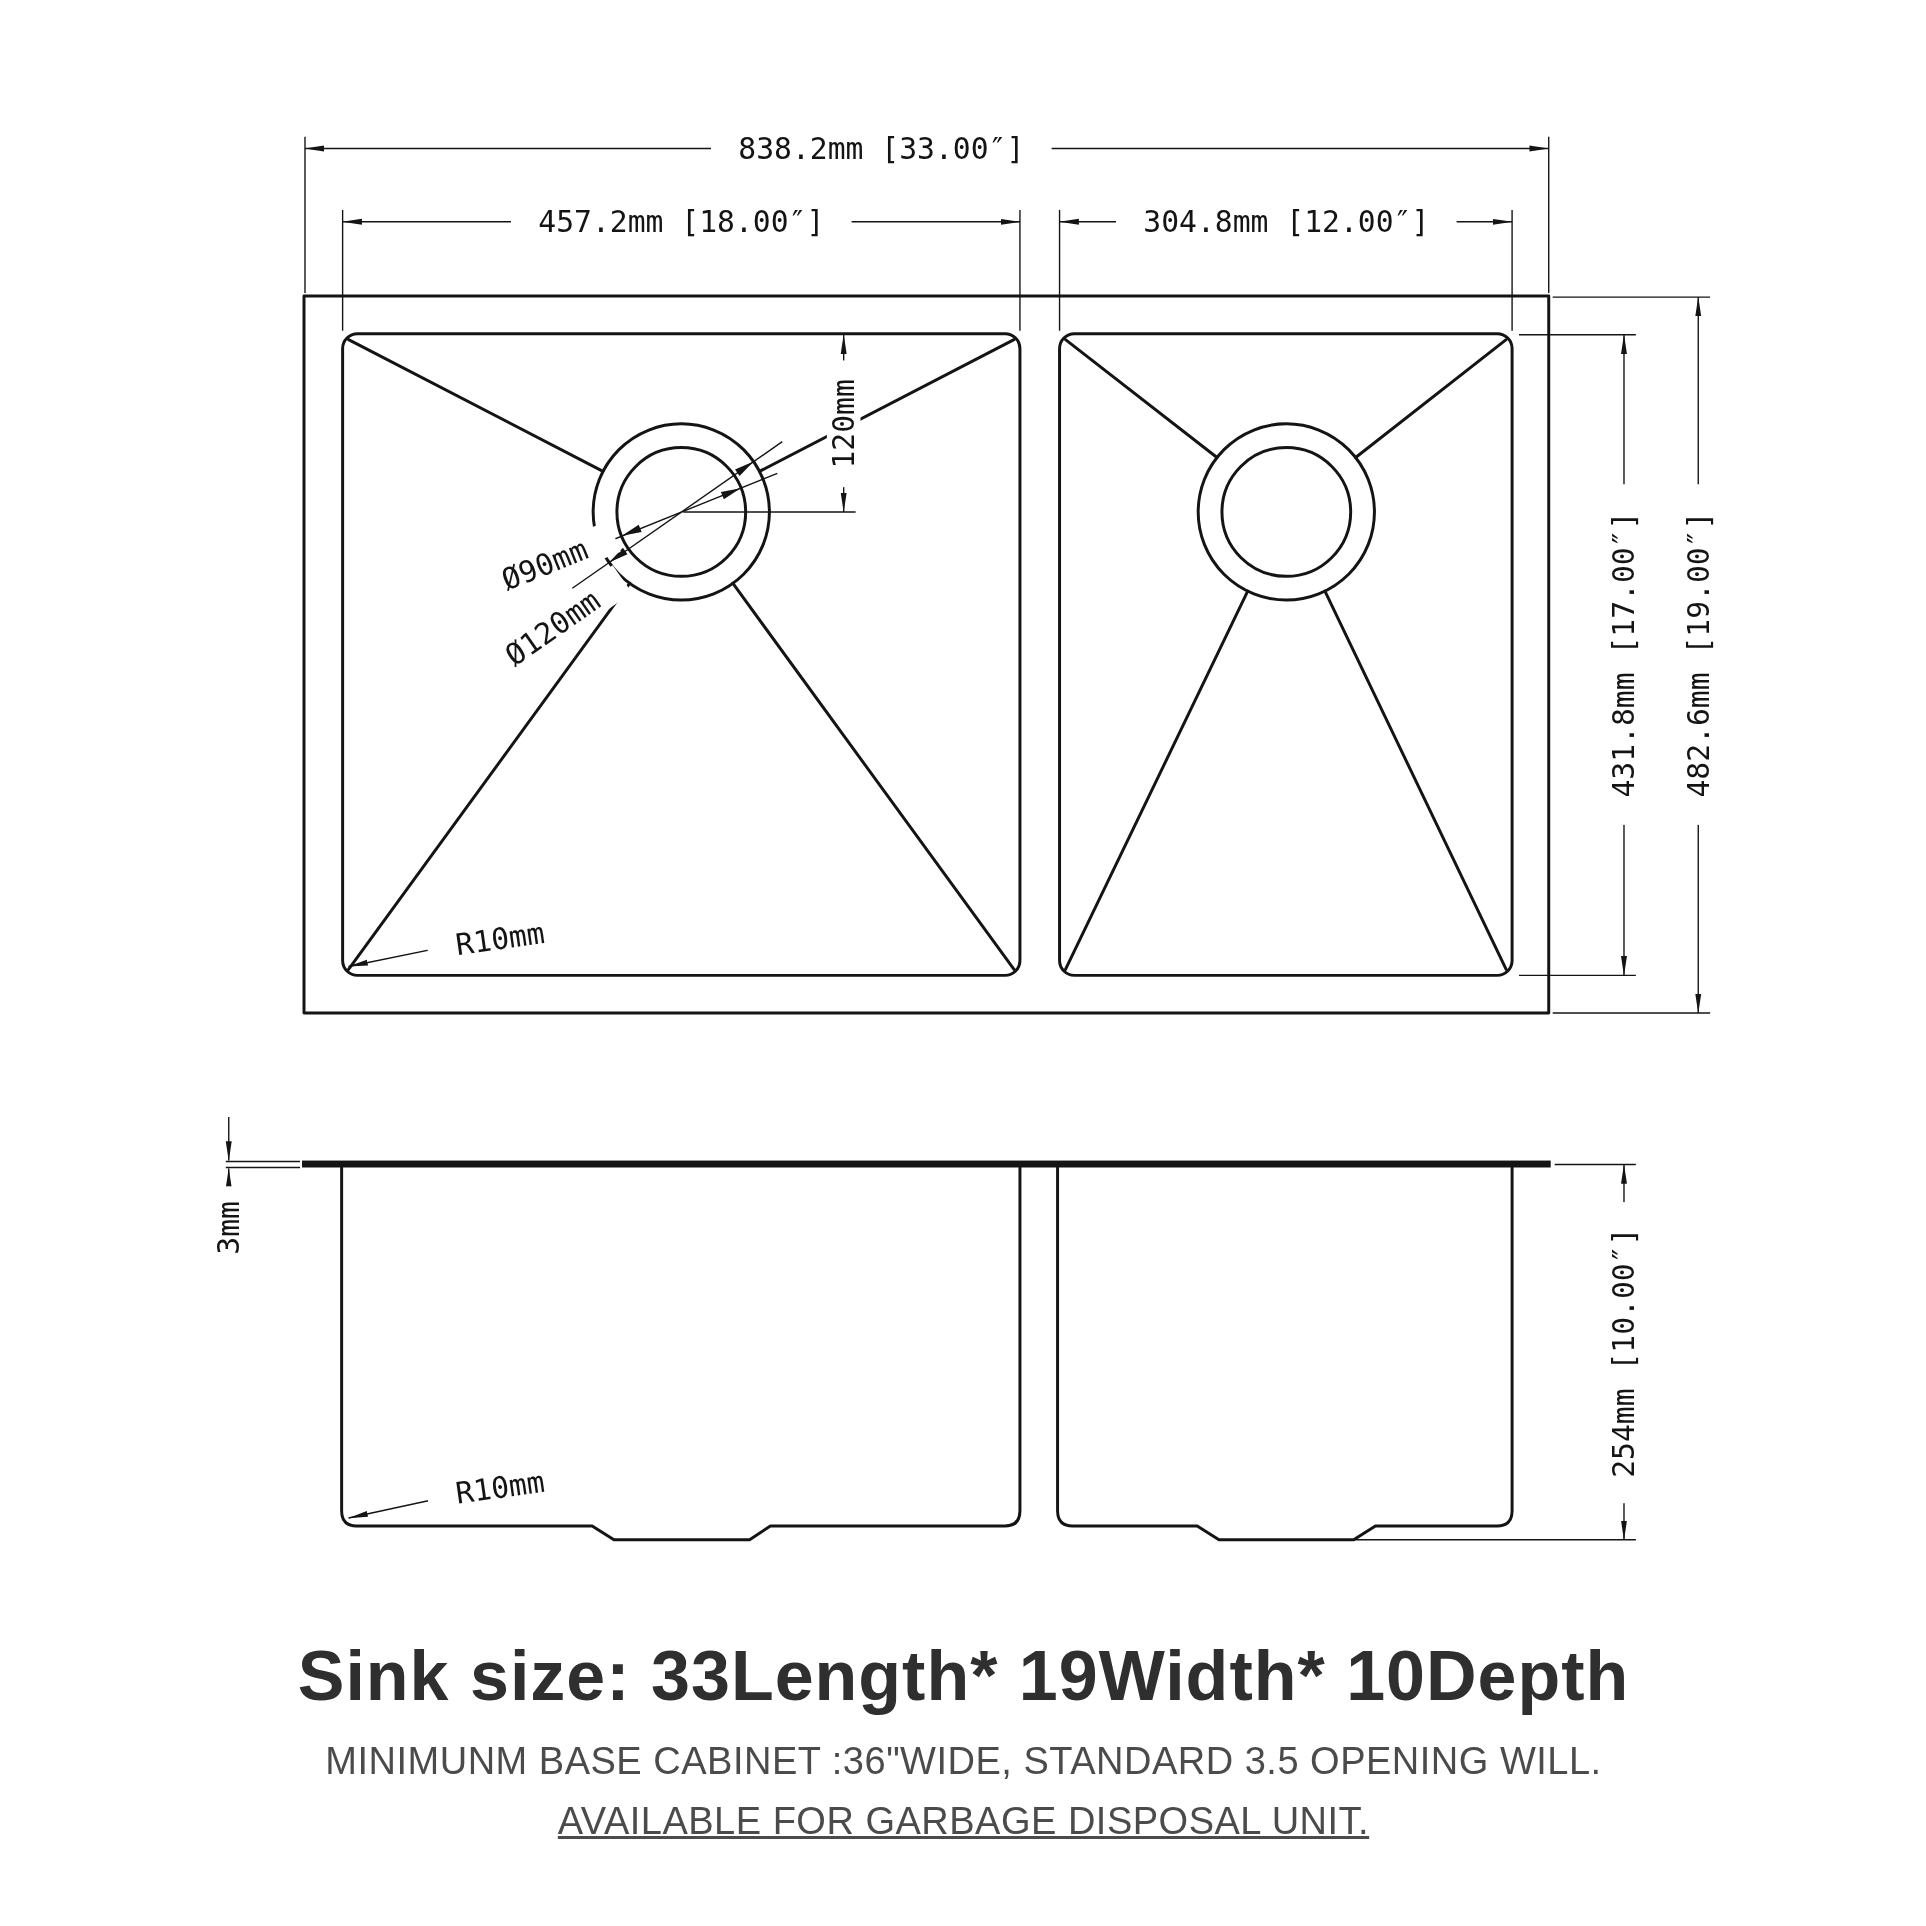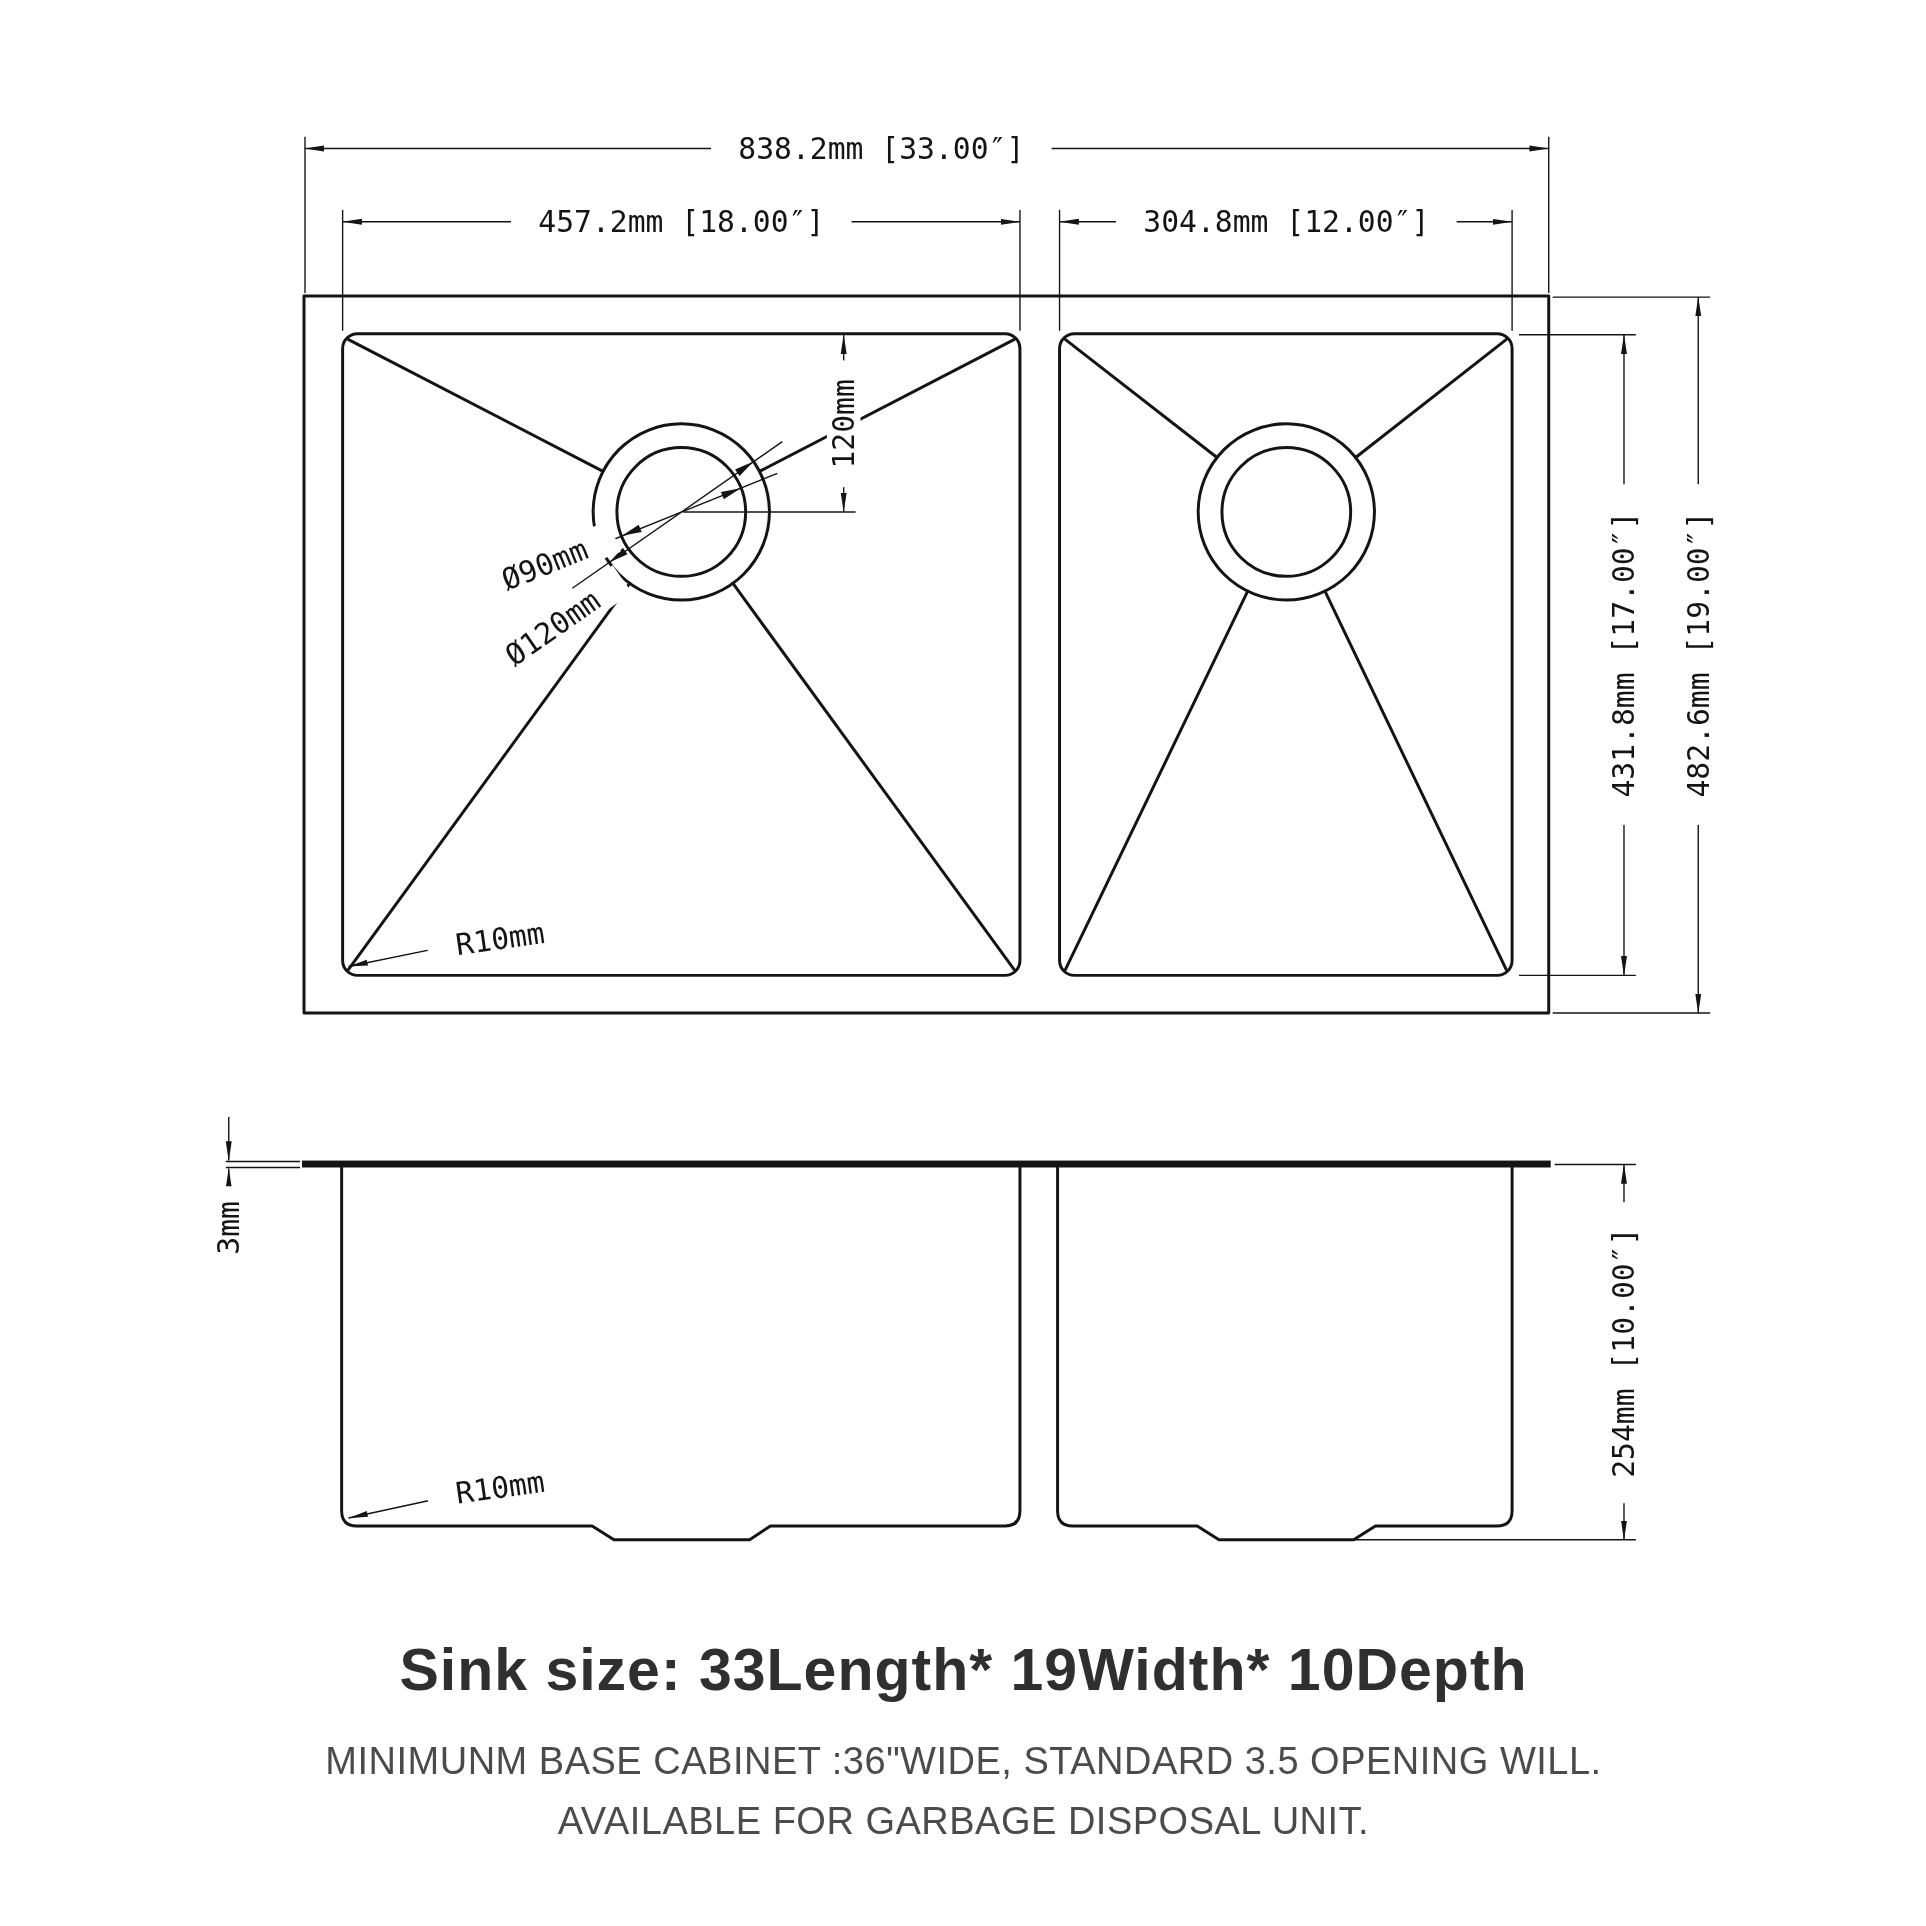--- a/index.html
+++ b/index.html
@@ -17,27 +17,27 @@
   .mask{fill:#ffffff;stroke:none;}
   .dimtext{
     font-family:"DejaVu Sans Mono", monospace;
     font-size:30px;
     fill:#141414;
     text-anchor:middle;
   }
   .caption{position:absolute;left:0;width:100%;text-align:center;}
   .caption-title{
     top:1636px;
-    font-size:59px;
+    font-size:70px;
     font-weight:bold;
     color:#2f2f2f;
     letter-spacing:1px;
   }
   .caption-note1{top:1740px;}
-  .caption-note2{top:1800px;}
+  .caption-note2{top:1800px;text-decoration:underline;}
   .caption-note1,.caption-note2{
     font-size:38px;
     color:#4b4b4b;
     letter-spacing:0.5px;
   }
 </style>
 </head>
 <body>
 
 <svg width="1927" height="1927" viewBox="0 0 1946 1946">

